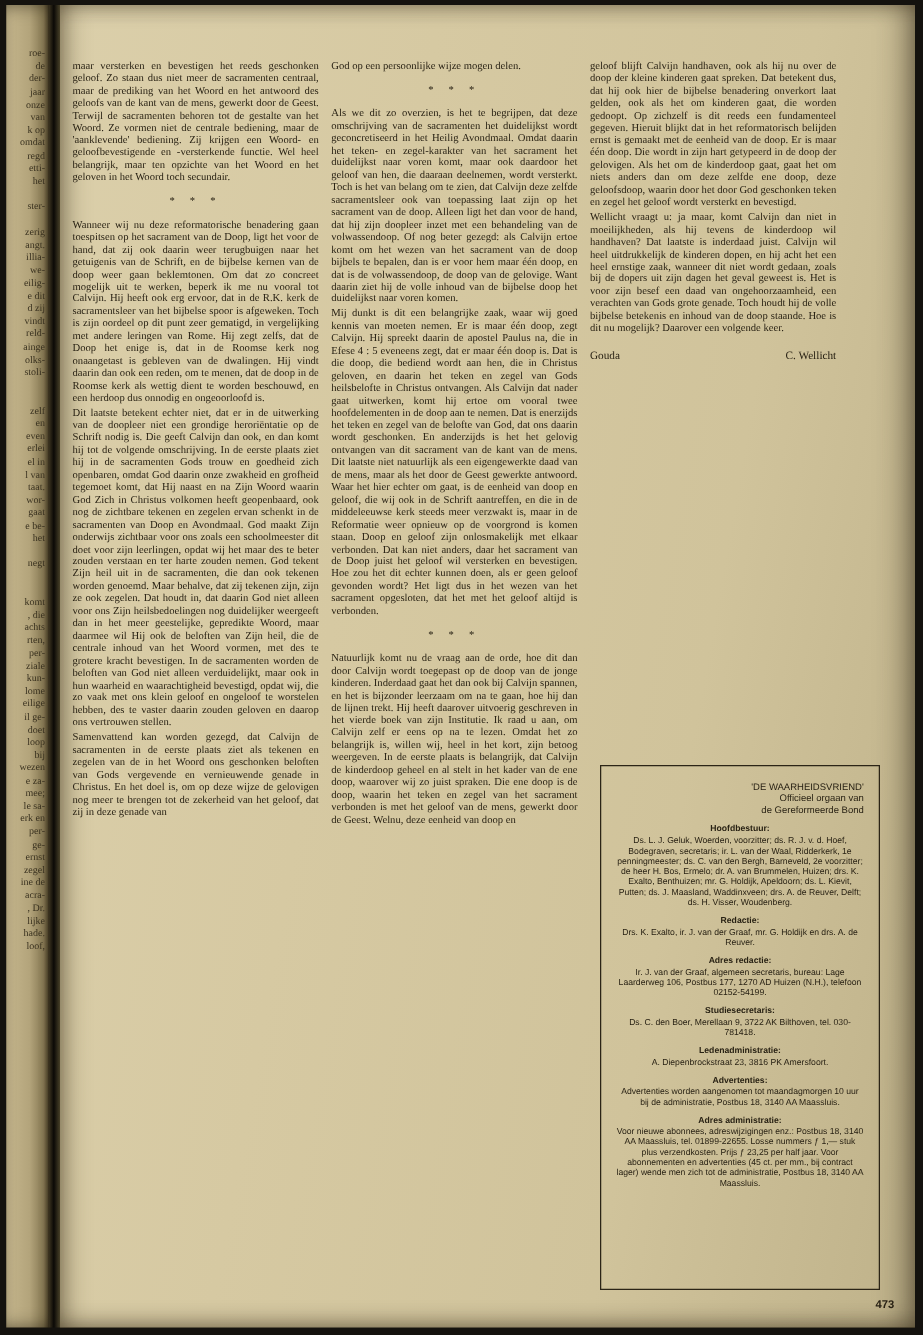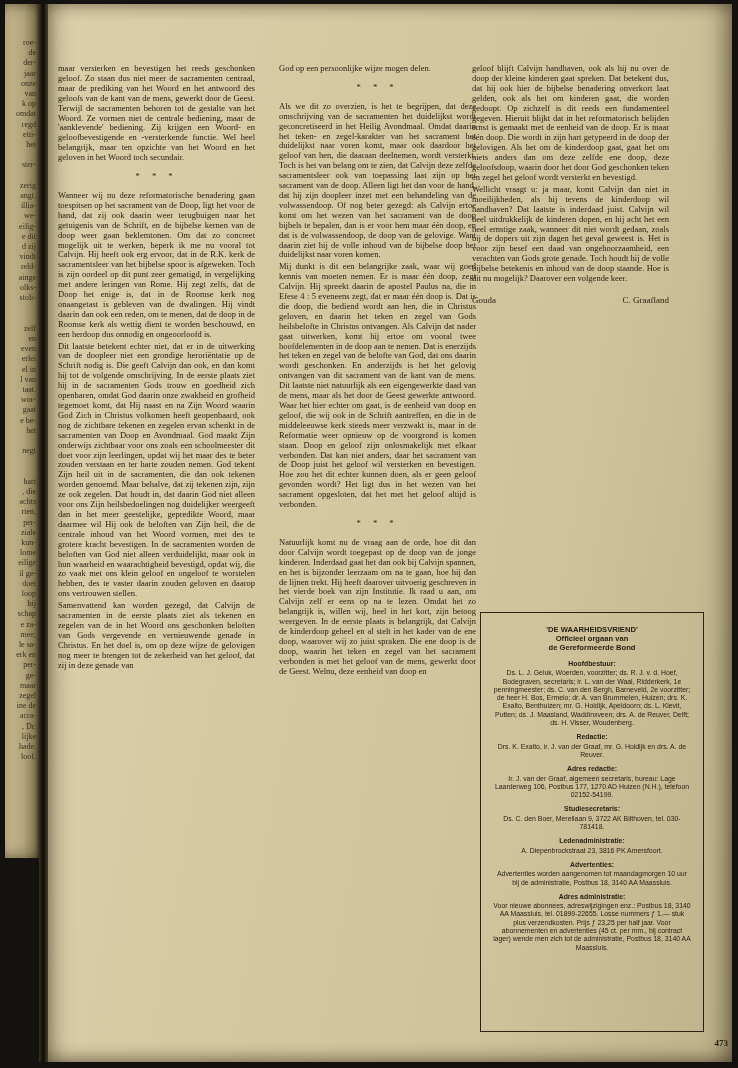--- a/index.html
+++ b/index.html
@@ -5,21 +5,21 @@
   html,body{margin:0;padding:0;}
   body{
     width:738px;height:1068px;
     background:#14120e;
     position:relative;
     overflow:hidden;
     font-family:"Liberation Serif", serif;
   }
   
   .strip{
-    position:absolute;left:5px;top:4px;width:34px;height:854px;
+    position:absolute;left:5px;top:4px;width:34px;height:1058px;
     background:linear-gradient(90deg,#c6b78e 0%,#b3a47b 55%,#857752 88%,#4a4029 100%);
     box-shadow:inset 0 8px 14px -8px rgba(30,25,12,.6), inset 0 -8px 14px -8px rgba(30,25,12,.6);
     padding-top:34px;box-sizing:border-box;
     overflow:hidden;
   }
   .frag{
     font-size:8px;line-height:10.2px;color:#38301e;
     text-align:right;padding-right:3px;white-space:nowrap;overflow:hidden;
   }
   
@@ -34,53 +34,52 @@
     box-shadow:
       inset 14px 0 20px -10px rgba(60,50,28,.55),
       inset -16px 0 26px -12px rgba(45,36,20,.65),
       inset 0 -12px 18px -10px rgba(45,36,20,.4),
       inset 0 10px 16px -10px rgba(45,36,20,.35);
   }
   .col{
     position:absolute;top:44px;width:197px;
     font-size:8.5px;line-height:9.9px;color:#292214;
     text-align:justify;
-    margin-top:16px;
   }
   .col .p{margin:0 0 2px 0;}
   .col .sep{
     text-align:center;letter-spacing:5px;font-size:8.5px;
     margin:9px 0 9px 0;color:#292214;
   }
   .col .sig{
     display:flex;justify-content:space-between;
     margin-top:12px;font-size:9px;
   }
   .col1{left:10px;}
-  .col2{left:231px;}
+  .col2{left:217px;}
   .col3{left:424px;}
   
   .masthead{
     position:absolute;left:432px;top:608px;width:224px;height:420px;
     border:1px solid #2b2416;
     box-sizing:border-box;
     padding:12px 12px 8px 12px;
     font-family:"Liberation Sans", sans-serif;
     font-size:6.9px;line-height:8.3px;color:#292214;
     text-align:center;
     overflow:hidden;
   }
-  .masthead .title{font-weight:bold;font-size:7.6px;line-height:9px;margin-bottom:8px;}
+  .masthead .title{font-weight:normal;font-size:7.6px;line-height:9px;margin-bottom:8px;text-align:right;}
   .masthead .section{margin-bottom:6px;}
   .masthead .section .h{font-weight:bold;margin-bottom:1px;}
   .masthead .section .t{}
   .page-number{
     position:absolute;left:640px;top:1034px;width:40px;
-    text-align:right;font-weight:bold;font-size:9px;color:#292214;
-    font-family:Liberation Serif, serif;
+    text-align:center;font-weight:bold;font-size:9px;color:#292214;
+    font-family:Liberation Sans, sans-serif;
   }
 </style>
 </head>
 <body>
 
 <div class="strip">
     <div class="frag">roe-</div>
     <div class="frag">de</div>
     <div class="frag">der-</div>
     <div class="frag">jaar</div>
@@ -116,41 +115,41 @@
     <div class="frag">l van</div>
     <div class="frag">taat.</div>
     <div class="frag">wor-</div>
     <div class="frag">gaat</div>
     <div class="frag">e be-</div>
     <div class="frag">het</div>
     <div class="frag">&nbsp;</div>
     <div class="frag">negt</div>
     <div class="frag">&nbsp;</div>
     <div class="frag">&nbsp;</div>
-    <div class="frag">hart</div>
+    <div class="frag">komt</div>
     <div class="frag">, die</div>
     <div class="frag">achts</div>
     <div class="frag">rten,</div>
     <div class="frag">per-</div>
     <div class="frag">ziale</div>
     <div class="frag">kun-</div>
     <div class="frag">lome</div>
     <div class="frag">eilige</div>
     <div class="frag">il ge-</div>
     <div class="frag">doet</div>
     <div class="frag">loop</div>
     <div class="frag">bij</div>
-    <div class="frag">schap</div>
+    <div class="frag">wezen</div>
     <div class="frag">e za-</div>
     <div class="frag">mee;</div>
     <div class="frag">le sa-</div>
     <div class="frag">erk en</div>
     <div class="frag">per-</div>
     <div class="frag">ge-</div>
-    <div class="frag">maar</div>
+    <div class="frag">ernst</div>
     <div class="frag">zegel</div>
     <div class="frag">ine de</div>
     <div class="frag">acra-</div>
     <div class="frag">, Dr.</div>
     <div class="frag">lijke</div>
     <div class="frag">hade.</div>
     <div class="frag">loof,</div>
   </div>
 <div class="gutter"></div>
 
@@ -168,21 +167,21 @@
       <div class="p">Als we dit zo overzien, is het te begrijpen, dat deze omschrijving van de sacramenten het duidelijkst wordt geconcretiseerd in het Heilig Avondmaal. Omdat daarin het teken- en zegel-karakter van het sacrament het duidelijkst naar voren komt, maar ook daardoor het geloof van hen, die daaraan deelnemen, wordt versterkt. Toch is het van belang om te zien, dat Calvijn deze zelfde sacramentsleer ook van toepassing laat zijn op het sacrament van de doop. Alleen ligt het dan voor de hand, dat hij zijn doopleer inzet met een behandeling van de volwassendoop. Of nog beter gezegd: als Calvijn ertoe komt om het wezen van het sacrament van de doop bijbels te bepalen, dan is er voor hem maar één doop, en dat is de volwassendoop, de doop van de gelovige. Want daarin ziet hij de volle inhoud van de bijbelse doop het duidelijkst naar voren komen.</div>
       <div class="p">Mij dunkt is dit een belangrijke zaak, waar wij goed kennis van moeten nemen. Er is maar één doop, zegt Calvijn. Hij spreekt daarin de apostel Paulus na, die in Efese 4 : 5 eveneens zegt, dat er maar één doop is. Dat is die doop, die bediend wordt aan hen, die in Christus geloven, en daarin het teken en zegel van Gods heilsbelofte in Christus ontvangen. Als Calvijn dat nader gaat uitwerken, komt hij ertoe om vooral twee hoofdelementen in de doop aan te nemen. Dat is enerzijds het teken en zegel van de belofte van God, dat ons daarin wordt geschonken. En anderzijds is het het gelovig ontvangen van dit sacrament van de kant van de mens. Dit laatste niet natuurlijk als een eigengewerkte daad van de mens, maar als het door de Geest gewerkte antwoord. Waar het hier echter om gaat, is de eenheid van doop en geloof, die wij ook in de Schrift aantreffen, en die in de middeleeuwse kerk steeds meer verzwakt is, maar in de Reformatie weer opnieuw op de voorgrond is komen staan. Doop en geloof zijn onlosmakelijk met elkaar verbonden. Dat kan niet anders, daar het sacrament van de Doop juist het geloof wil versterken en bevestigen. Hoe zou het dit echter kunnen doen, als er geen geloof gevonden wordt? Het ligt dus in het wezen van het sacrament opgesloten, dat het met het geloof altijd is verbonden.</div>
       <div class="sep">* * *</div>
       <div class="p">Natuurlijk komt nu de vraag aan de orde, hoe dit dan door Calvijn wordt toegepast op de doop van de jonge kinderen. Inderdaad gaat het dan ook bij Calvijn spannen, en het is bijzonder leerzaam om na te gaan, hoe hij dan de lijnen trekt. Hij heeft daarover uitvoerig geschreven in het vierde boek van zijn Institutie. Ik raad u aan, om Calvijn zelf er eens op na te lezen. Omdat het zo belangrijk is, willen wij, heel in het kort, zijn betoog weergeven. In de eerste plaats is belangrijk, dat Calvijn de kinderdoop geheel en al stelt in het kader van de ene doop, waarover wij zo juist spraken. Die ene doop is de doop, waarin het teken en zegel van het sacrament verbonden is met het geloof van de mens, gewerkt door de Geest. Welnu, deze eenheid van doop en</div>
     </div>
   <div class="col col3">
       <div class="p">geloof blijft Calvijn handhaven, ook als hij nu over de doop der kleine kinderen gaat spreken. Dat betekent dus, dat hij ook hier de bijbelse benadering onverkort laat gelden, ook als het om kinderen gaat, die worden gedoopt. Op zichzelf is dit reeds een fundamenteel gegeven. Hieruit blijkt dat in het reformatorisch belijden ernst is gemaakt met de eenheid van de doop. Er is maar één doop. Die wordt in zijn hart getypeerd in de doop der gelovigen. Als het om de kinderdoop gaat, gaat het om niets anders dan om deze zelfde ene doop, deze geloofsdoop, waarin door het door God geschonken teken en zegel het geloof wordt versterkt en bevestigd.</div>
       <div class="p">Wellicht vraagt u: ja maar, komt Calvijn dan niet in moeilijkheden, als hij tevens de kinderdoop wil handhaven? Dat laatste is inderdaad juist. Calvijn wil heel uitdrukkelijk de kinderen dopen, en hij acht het een heel ernstige zaak, wanneer dit niet wordt gedaan, zoals bij de dopers uit zijn dagen het geval geweest is. Het is voor zijn besef een daad van ongehoorzaamheid, een verachten van Gods grote genade. Toch houdt hij de volle bijbelse betekenis en inhoud van de doop staande. Hoe is dit nu mogelijk? Daarover een volgende keer.</div>
       <div class="sig">
         <span>Gouda</span>
-        <span>C. Graafland</span>
+        <span>C. Wellicht</span>
       </div>
     </div>
 
   <div class="masthead">
       <div class="title">
         <div>'DE WAARHEIDSVRIEND'</div>
         <div>Officieel orgaan van</div>
         <div>de Gereformeerde Bond</div>
       </div>
       <div class="section">

